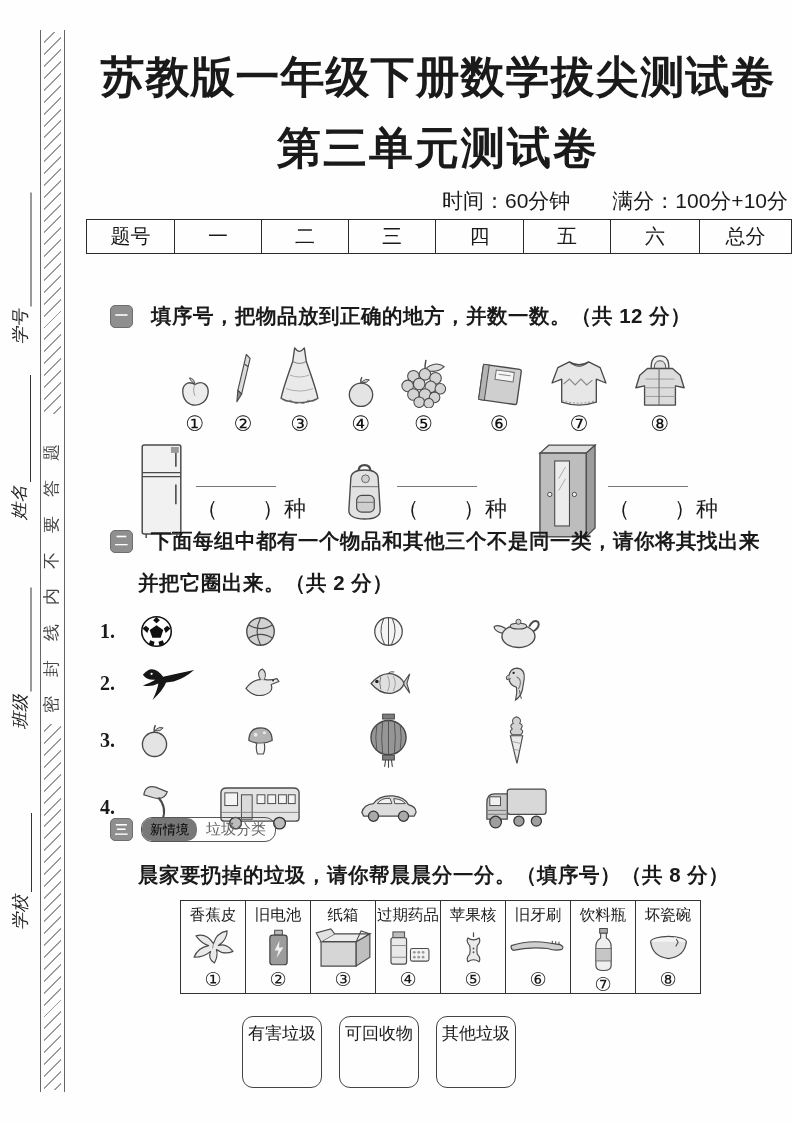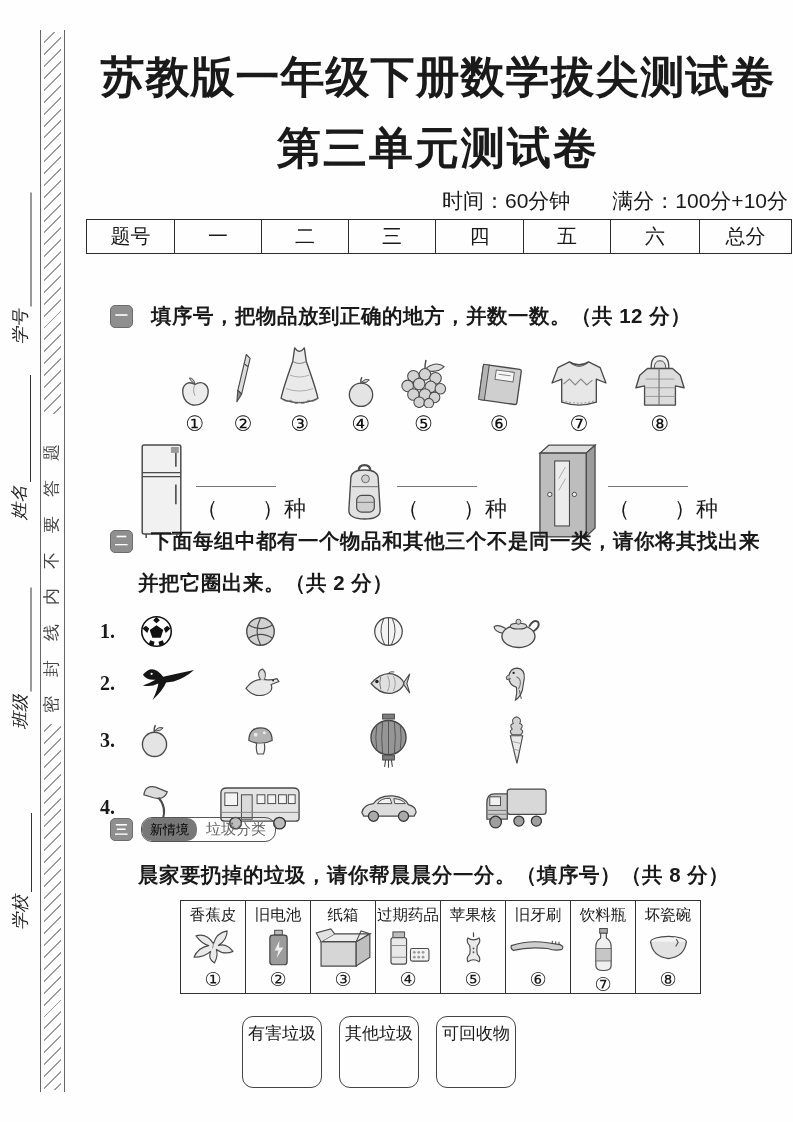--- a/index.html
+++ b/index.html
@@ -588,20 +588,20 @@
         </span>
       <span class="t-num">⑧</span>
     </div>
   </div>
 
   <div class="q3-cats">
     <div class="cat">
         <span>有害垃圾</span>
       </div>
     <div class="cat">
+        <span>可回收物</span>
+      </div>
+    <div class="cat">
         <span>其他垃圾</span>
       </div>
-    <div class="cat">
-        <span>可回收物</span>
-      </div>
   </div>
 
 </div>
 
 </body></html>

